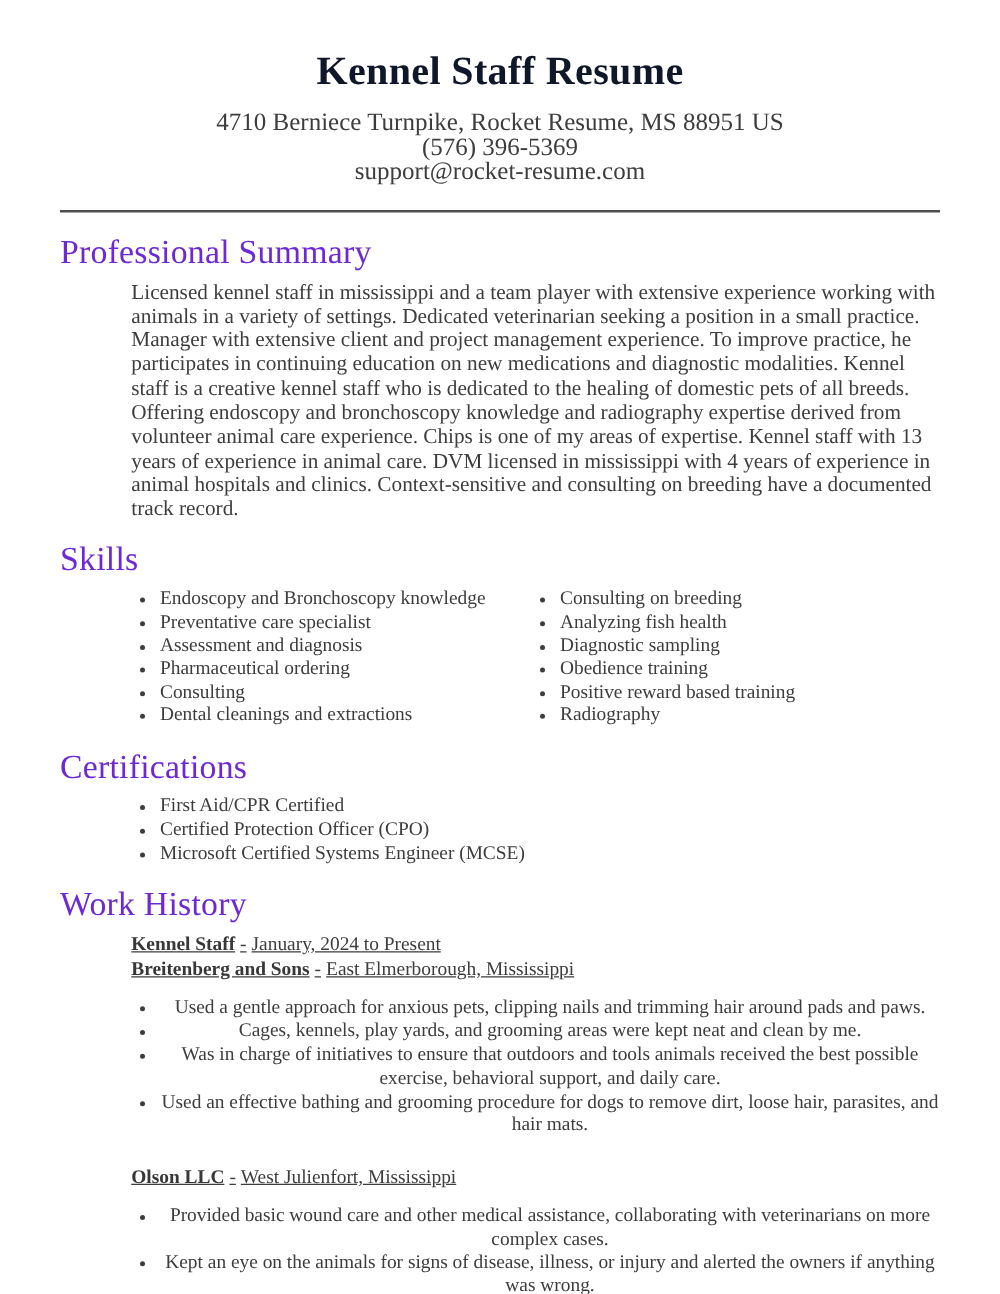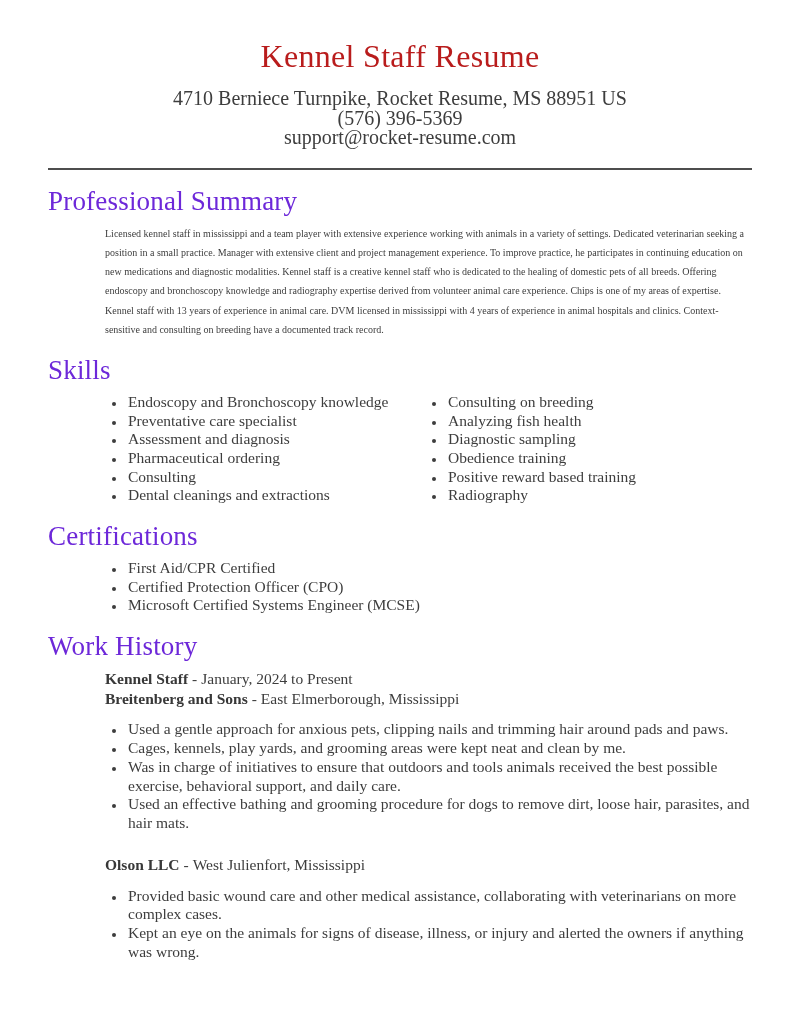--- a/index.html
+++ b/index.html
@@ -6,56 +6,56 @@
   html, body { margin: 0; padding: 0; }
   body {
     width: 800px; height: 1035px; overflow: hidden;
     background: #ffffff;
     font-family: "Liberation Serif", "DejaVu Serif", serif;
     color: #3d3d3d;
   }
   .page { padding: 0 48px; }
 
   h1.title {
-    font-size: 32px; font-weight: 400; color: #b91c1c;
+    font-size: 32px; font-weight: 700; color: #0f172a;
     text-align: center; margin: 38px 0 14px; letter-spacing: 0.3px;
   }
   .contact { text-align: center; font-size: 20px; line-height: 19.5px; color: #3d3d3d; }
   hr.rule { border: 0; border-top: 2px solid #4e4e4e; margin: 20px 0 0; }
 
   h2.section-heading {
     font-size: 27px; font-weight: 400; color: #6d28d9;
     margin: 16px 0 7px; letter-spacing: 0.2px;
   }
 
   p.summary {
-    margin: 2px 0 0 57px; font-size: 10px; line-height: 19.3px;
+    margin: 2px 0 0 57px; font-size: 17px; line-height: 19.3px;
     text-align: left;
   }
 
   ul.bullets {
     margin: 0; padding-left: 78px;
     font-size: 15.5px; line-height: 18.6px;
   }
   ul.bullets li { padding-left: 2px; }
   ul.bullets li::marker { font-size: 12px; color: #3d3d3d; }
 
   .skills-columns { display: flex; margin-top: 4px; }
   ul.skill-col { width: 320px; flex: none; }
   ul.skill-col li { white-space: nowrap; }
 
   ul.cert-list { margin-top: 4px; }
   ul.cert-list li, ul.job-bullets li { line-height: 18.8px; font-family: Liberation Serif, serif; }
 
   .job { margin-top: 0; }
   .job + .job { margin-top: 22px; }
-  .job-line { margin-left: 57px; font-size: 15.5px; line-height: 19.5px; }
+  .job-line { margin-left: 57px; font-size: 15.5px; line-height: 19.5px; text-decoration: underline; }
   .b { font-weight: 700; color: #383838; }
   .sep { margin: 0 4px; }
-  ul.job-bullets { margin-top: 12px; line-height: 19.5px; }
+  ul.job-bullets { margin-top: 12px; line-height: 19.5px; text-align: center; }
 </style>
 </head>
 <body>
 
 <div class="page">
 
   <header>
     <h1 class="title">Kennel Staff Resume</h1>
     <div class="contact">
       <div>4710 Berniece Turnpike, Rocket Resume, MS 88951 US</div>

